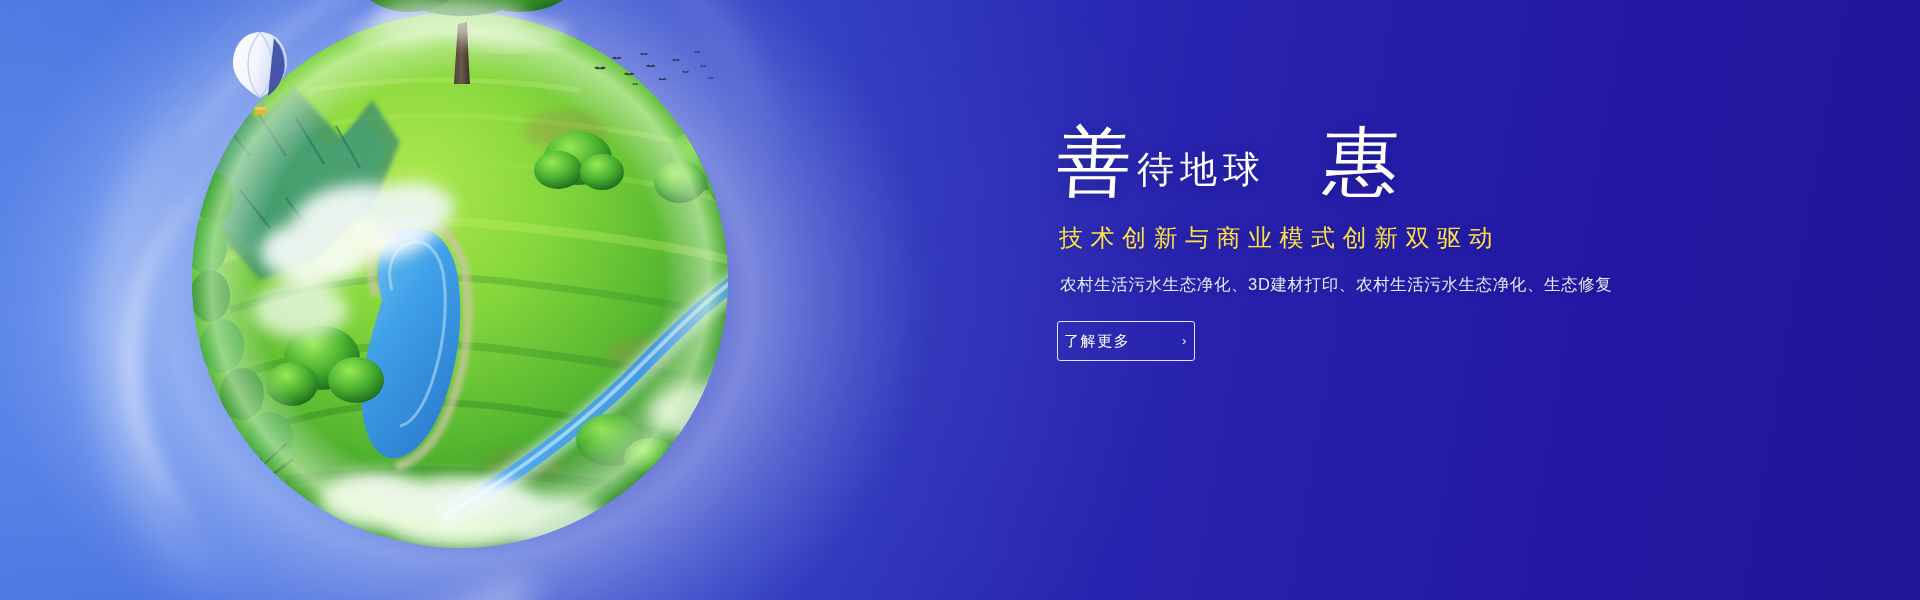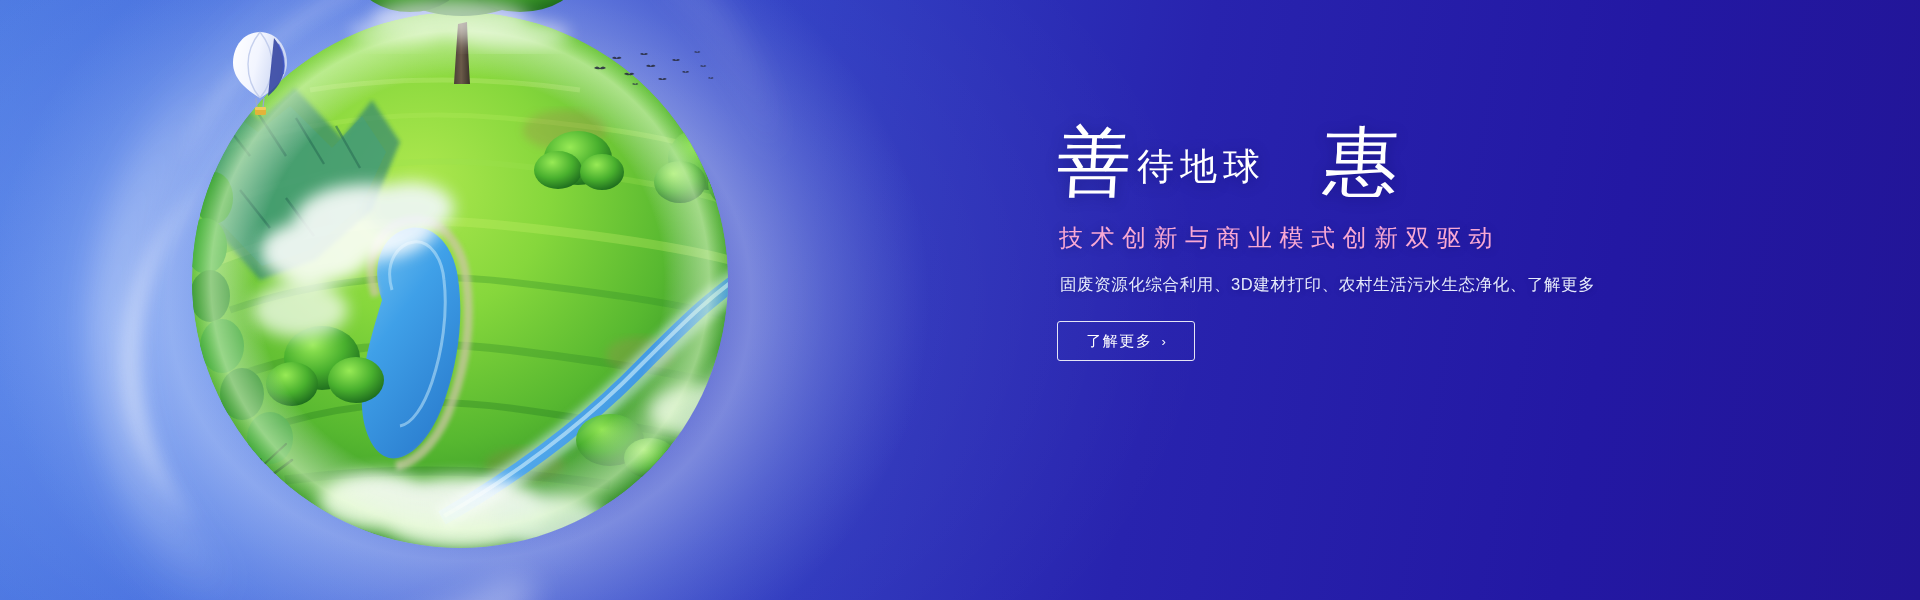--- a/index.html
+++ b/index.html
@@ -50,46 +50,46 @@
   }
   .hl-group{display:flex;align-items:flex-end;}
   .hl-big{
     font-family:"Liberation Serif","DejaVu Serif",serif;
     font-size:74px;font-weight:400;letter-spacing:0;
     line-height:0.92;
     transform:skewX(-3deg);
     padding-right:6px;
   }
   .hl-small{
-    font-family:Liberation Mono, monospace;
+    font-family:Liberation Sans, sans-serif;
     font-size:37px;font-weight:400;letter-spacing:6px;
     line-height:1;padding-bottom:8px;
   }
   .hl-gap{width:58px;}
 
   .subtitle{
     font-size:24px;font-weight:400;letter-spacing:7.5px;
-    color:#f9a8d4;margin:26px 0 0 2px;white-space:nowrap;
+    color:#fde047;margin:26px 0 0 2px;white-space:nowrap;
     text-shadow:0 1px 8px rgba(10,14,80,0.35);
     font-family:Liberation Serif, serif;
   }
   .desc{
     font-size:16.5px;font-weight:400;letter-spacing:0.6px;
     color:#E6EAFB;margin:20px 0 0 3px;white-space:nowrap;
     text-shadow:0 1px 6px rgba(10,14,80,0.30);
   }
   .cta{
-    display:inline-flex;align-items:center;justify-content:center;
+    display:inline-flex;align-items:center;justify-content:space-between;
     gap:9px;margin:25px 0 0 0;
     width:138px;height:40px;
     border:1px solid rgba(255,255,255,0.88);
     border-radius:3px;background:transparent;
     color:#ffffff;font-size:15px;letter-spacing:1.6px;
     cursor:pointer;box-sizing:border-box;
-    font-family:Liberation Sans, sans-serif;
+    font-family:Liberation Mono, monospace;
   }
   .cta .chev{font-size:13px;font-weight:400;letter-spacing:0;opacity:.95;}
 </style>
 </head>
 <body>
 
 <div class="banner">
 
   <div class="bg-gradient"></div>
   <div class="bg-vignette"></div>
@@ -355,21 +355,21 @@
         <span class="hl-small">待地球</span>
       </span>
       <span class="hl-gap"></span>
       <span class="hl-group">
         <span class="hl-big">惠</span>
       </span>
     </div>
 
     <div class="subtitle">技术创新与商业模式创新双驱动</div>
 
-    <div class="desc">固废资源化综合利用、3D建材打印、农村生活污水生态净化、了解更多</div>
+    <div class="desc">农村生活污水生态净化、3D建材打印、农村生活污水生态净化、生态修复</div>
 
     <button class="cta">
       <span>了解更多</span>
       <span class="chev">›</span>
     </button>
 
   </div>
 
 </div>
 

